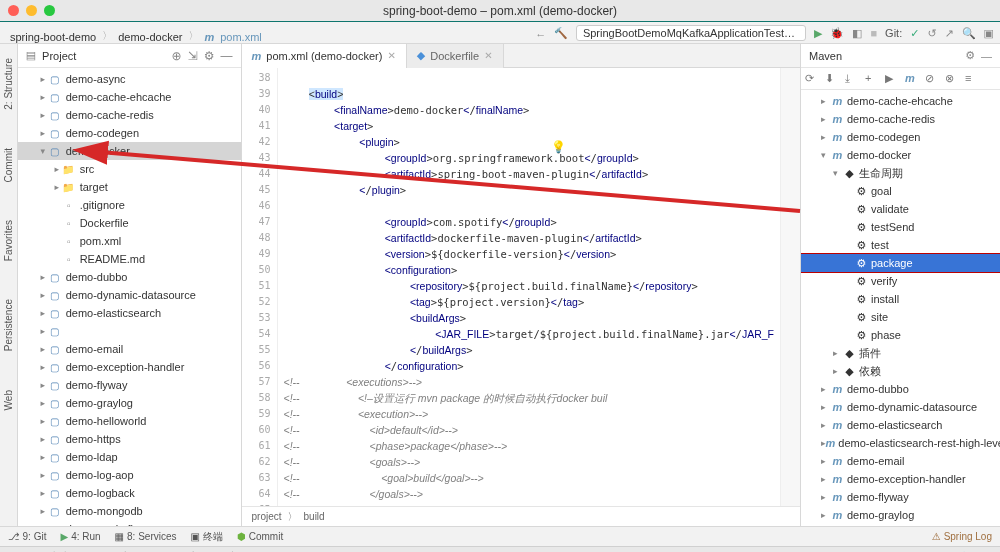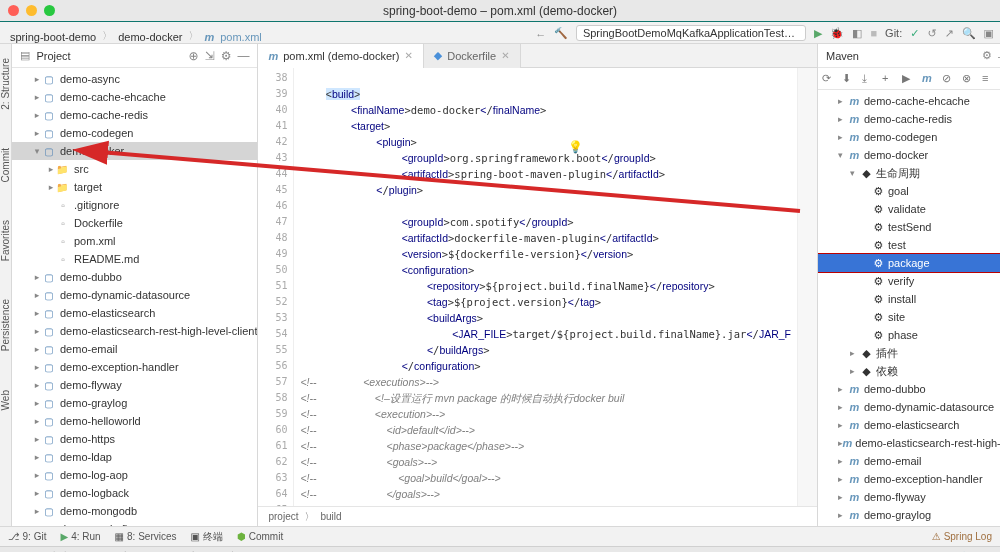--- a/index.html
+++ b/index.html
@@ -189,21 +189,20 @@
           <span>demo-dynamic-datasource</span>
         </div>
         <div class="tree-item pad0">
           <span class="arrow">▸</span>
           <span class="ficon module">▢</span>
           <span>demo-elasticsearch</span>
         </div>
         <div class="tree-item pad0">
           <span class="arrow">▸</span>
           <span class="ficon module">▢</span>
-          <span>demo-elasticsearch-rest-high-level-client</span>
         </div>
         <div class="tree-item pad0">
           <span class="arrow">▸</span>
           <span class="ficon module">▢</span>
           <span>demo-email</span>
         </div>
         <div class="tree-item pad0">
           <span class="arrow">▸</span>
           <span class="ficon module">▢</span>
           <span>demo-exception-handler</span>

